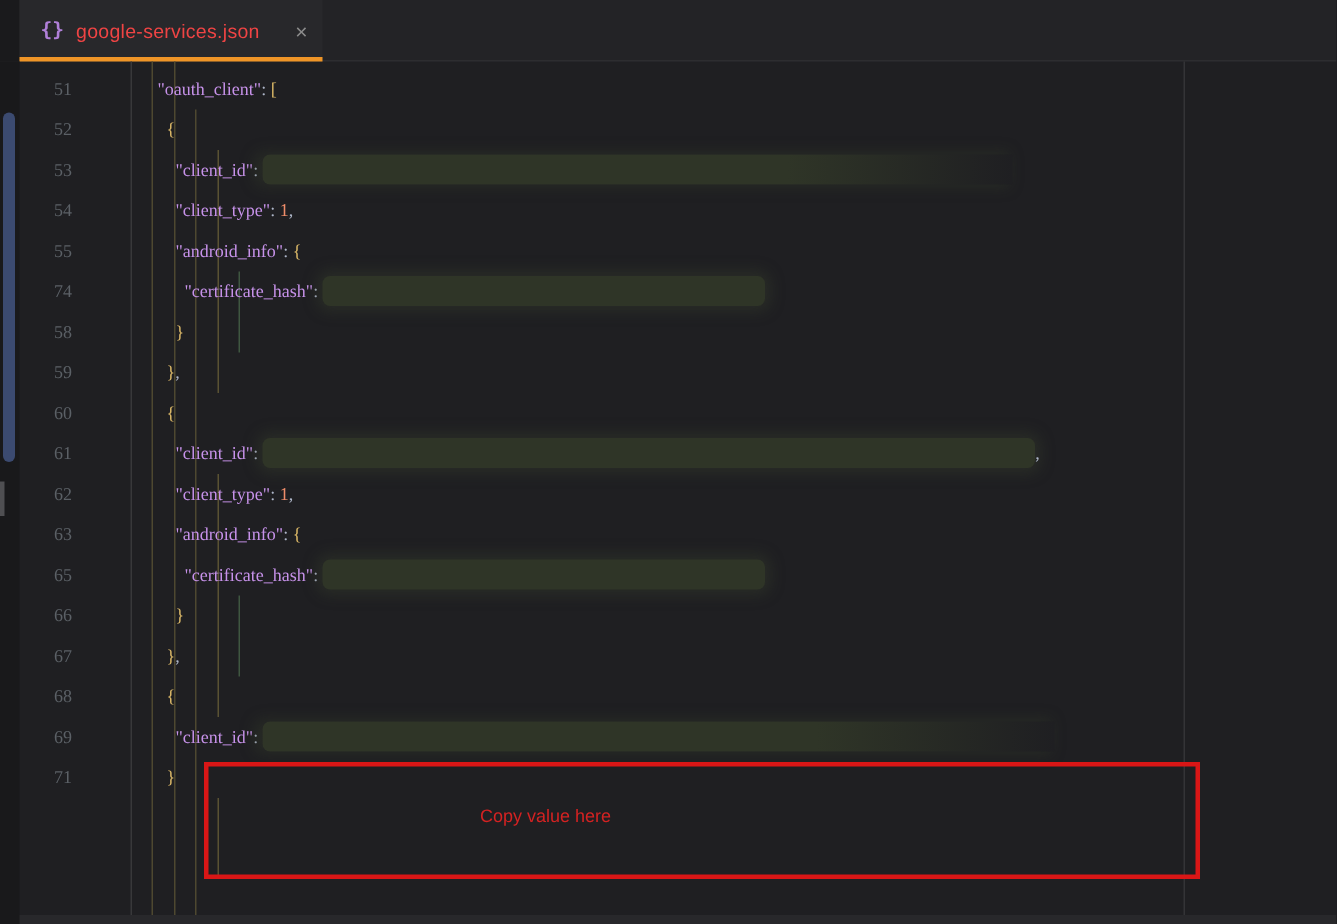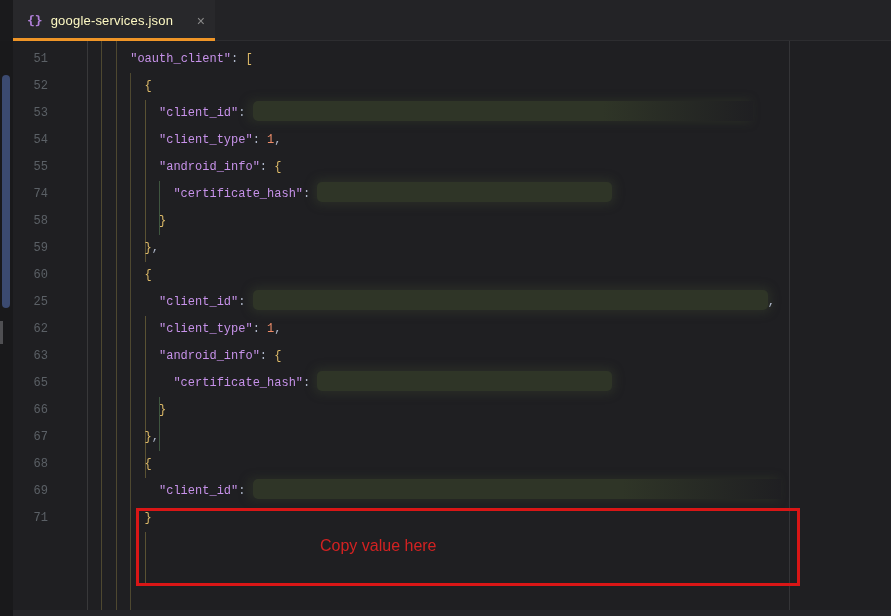--- a/index.html
+++ b/index.html
@@ -8,54 +8,54 @@
   #app { position:relative; width:891px; height:616px; background:#1f1f22; }
 
   
   #tabbar { position:absolute; left:0; top:0; width:891px; height:41px;
             background:#232326; border-bottom:1px solid #2d2d30; }
   #tabbar .corner { position:absolute; left:0; top:0; width:13px; height:41px; background:#1a1a1c; }
   .tab { position:absolute; left:13px; top:0; width:202px; height:41px;
          background:#28282b; display:flex; align-items:center; cursor:pointer; }
   .tab .json-icon { margin-left:14px; font-family:"DejaVu Sans Mono", monospace;
                     font-size:13px; font-weight:bold; color:#b07fd8; }
-  .tab .title { margin-left:8px; font-size:13px; color:#fef9c3; letter-spacing:.2px; }
+  .tab .title { margin-left:8px; font-size:13px; color:#ef4444; letter-spacing:.2px; }
   .tab .close { margin-left:auto; margin-right:10px; font-size:14px; color:#8b8b8b; }
   .tab .active-underline { position:absolute; left:0; bottom:0; width:100%; height:3px; }
 
   
   #editor { position:absolute; left:0; top:41px; width:891px; height:575px; }
   .left-strip { position:absolute; left:0; top:0; width:13px; height:575px; background:#19191b; }
   .blue-scroll { position:absolute; left:2px; top:34px; width:8px; height:233px;
                  border-radius:4px; cursor:pointer; }
   .gray-sliver { position:absolute; left:0; top:280px; width:3px; height:23px; background:#4f4f52; }
   .guide { position:absolute; width:1px; }
   .ruler { position:absolute; left:789px; top:0; width:1px; height:575px; background:#343437; }
   .bottom-strip { position:absolute; left:0; top:569px; width:891px; height:6px; background:#28282b; }
 
   
   #lines { position:absolute; left:0; top:5px; width:891px; }
   .line { display:flex; height:27px; line-height:27px;
-          font-family:Liberation Mono, monospace; font-size:12px; white-space:pre; }
+          font-family:Liberation Serif, serif; font-size:12px; white-space:pre; }
   .lnum { width:48px; text-align:right; color:#5b6066; flex:none; }
   .code { padding-left:39px; flex:1; }
   .key   { color:#c792ea; }
   .punc  { color:#aeb6c9; }
   .num   { color:#ef8d6a; }
   .brace { color:#dcb968; }
   .str   { color:#c3e88d; }
   .blur  { display:inline-block; height:20px; vertical-align:middle; margin-top:-3px;
            background:#2f3527; border-radius:5px;
            box-shadow:0 0 9px 4px rgba(54,62,44,.40); }
   .blur.fade { background:linear-gradient(90deg,#2f3527 70%, rgba(47,53,39,0) 100%);
                box-shadow:-4px 0 9px 2px rgba(54,62,44,.35); border-radius:5px 0 0 5px; }
 
   
   #red-rect { position:absolute; border:3px solid #d91616; pointer-events:none; }
-  #red-label { position:absolute; font-size:16px; color:#d32222; pointer-events:none; }
+  #red-label { position:absolute; font-size:12px; color:#d32222; pointer-events:none; }
 </style>
 </head>
 <body>
 
 <div id="app">
 
   <div id="tabbar">
     <div class="corner"></div>
     <div class="tab">
       <span class="json-icon">{}</span>
@@ -82,21 +82,21 @@
     <div id="lines">
         <div class="line"><span class="lnum">51</span><span class="code"><span class="ws">      </span><span class="key">"oauth_client"</span><span class="punc">: </span><span class="brace">[</span></span></div>
         <div class="line"><span class="lnum">52</span><span class="code"><span class="ws">        </span><span class="brace">{</span></span></div>
         <div class="line"><span class="lnum">53</span><span class="code"><span class="ws">          </span><span class="key">"client_id"</span><span class="punc">: </span><span class="blur fade" style="width: 500px;"></span></span></div>
         <div class="line"><span class="lnum">54</span><span class="code"><span class="ws">          </span><span class="key">"client_type"</span><span class="punc">: </span><span class="num">1</span><span class="punc">,</span></span></div>
         <div class="line"><span class="lnum">55</span><span class="code"><span class="ws">          </span><span class="key">"android_info"</span><span class="punc">: </span><span class="brace">{</span></span></div>
         <div class="line"><span class="lnum">74</span><span class="code"><span class="ws">            </span><span class="key">"certificate_hash"</span><span class="punc">: </span><span class="blur" style="width: 295px;"></span></span></div>
         <div class="line"><span class="lnum">58</span><span class="code"><span class="ws">          </span><span class="brace">}</span></span></div>
         <div class="line"><span class="lnum">59</span><span class="code"><span class="ws">        </span><span class="brace">}</span><span class="punc">,</span></span></div>
         <div class="line"><span class="lnum">60</span><span class="code"><span class="ws">        </span><span class="brace">{</span></span></div>
-        <div class="line"><span class="lnum">25</span><span class="code"><span class="ws">          </span><span class="key">"client_id"</span><span class="punc">: </span><span class="blur" style="width: 515px;"></span><span class="punc">,</span></span></div>
+        <div class="line"><span class="lnum">61</span><span class="code"><span class="ws">          </span><span class="key">"client_id"</span><span class="punc">: </span><span class="blur" style="width: 515px;"></span><span class="punc">,</span></span></div>
         <div class="line"><span class="lnum">62</span><span class="code"><span class="ws">          </span><span class="key">"client_type"</span><span class="punc">: </span><span class="num">1</span><span class="punc">,</span></span></div>
         <div class="line"><span class="lnum">63</span><span class="code"><span class="ws">          </span><span class="key">"android_info"</span><span class="punc">: </span><span class="brace">{</span></span></div>
         <div class="line"><span class="lnum">65</span><span class="code"><span class="ws">            </span><span class="key">"certificate_hash"</span><span class="punc">: </span><span class="blur" style="width: 295px;"></span></span></div>
         <div class="line"><span class="lnum">66</span><span class="code"><span class="ws">          </span><span class="brace">}</span></span></div>
         <div class="line"><span class="lnum">67</span><span class="code"><span class="ws">        </span><span class="brace">}</span><span class="punc">,</span></span></div>
         <div class="line"><span class="lnum">68</span><span class="code"><span class="ws">        </span><span class="brace">{</span></span></div>
         <div class="line"><span class="lnum">69</span><span class="code"><span class="ws">          </span><span class="key">"client_id"</span><span class="punc">: </span><span class="blur fade" style="width: 528px;"></span></span></div>
         <div class="line"><span class="lnum">71</span><span class="code"><span class="ws">        </span><span class="brace">}</span></span></div>
       </div>
 

